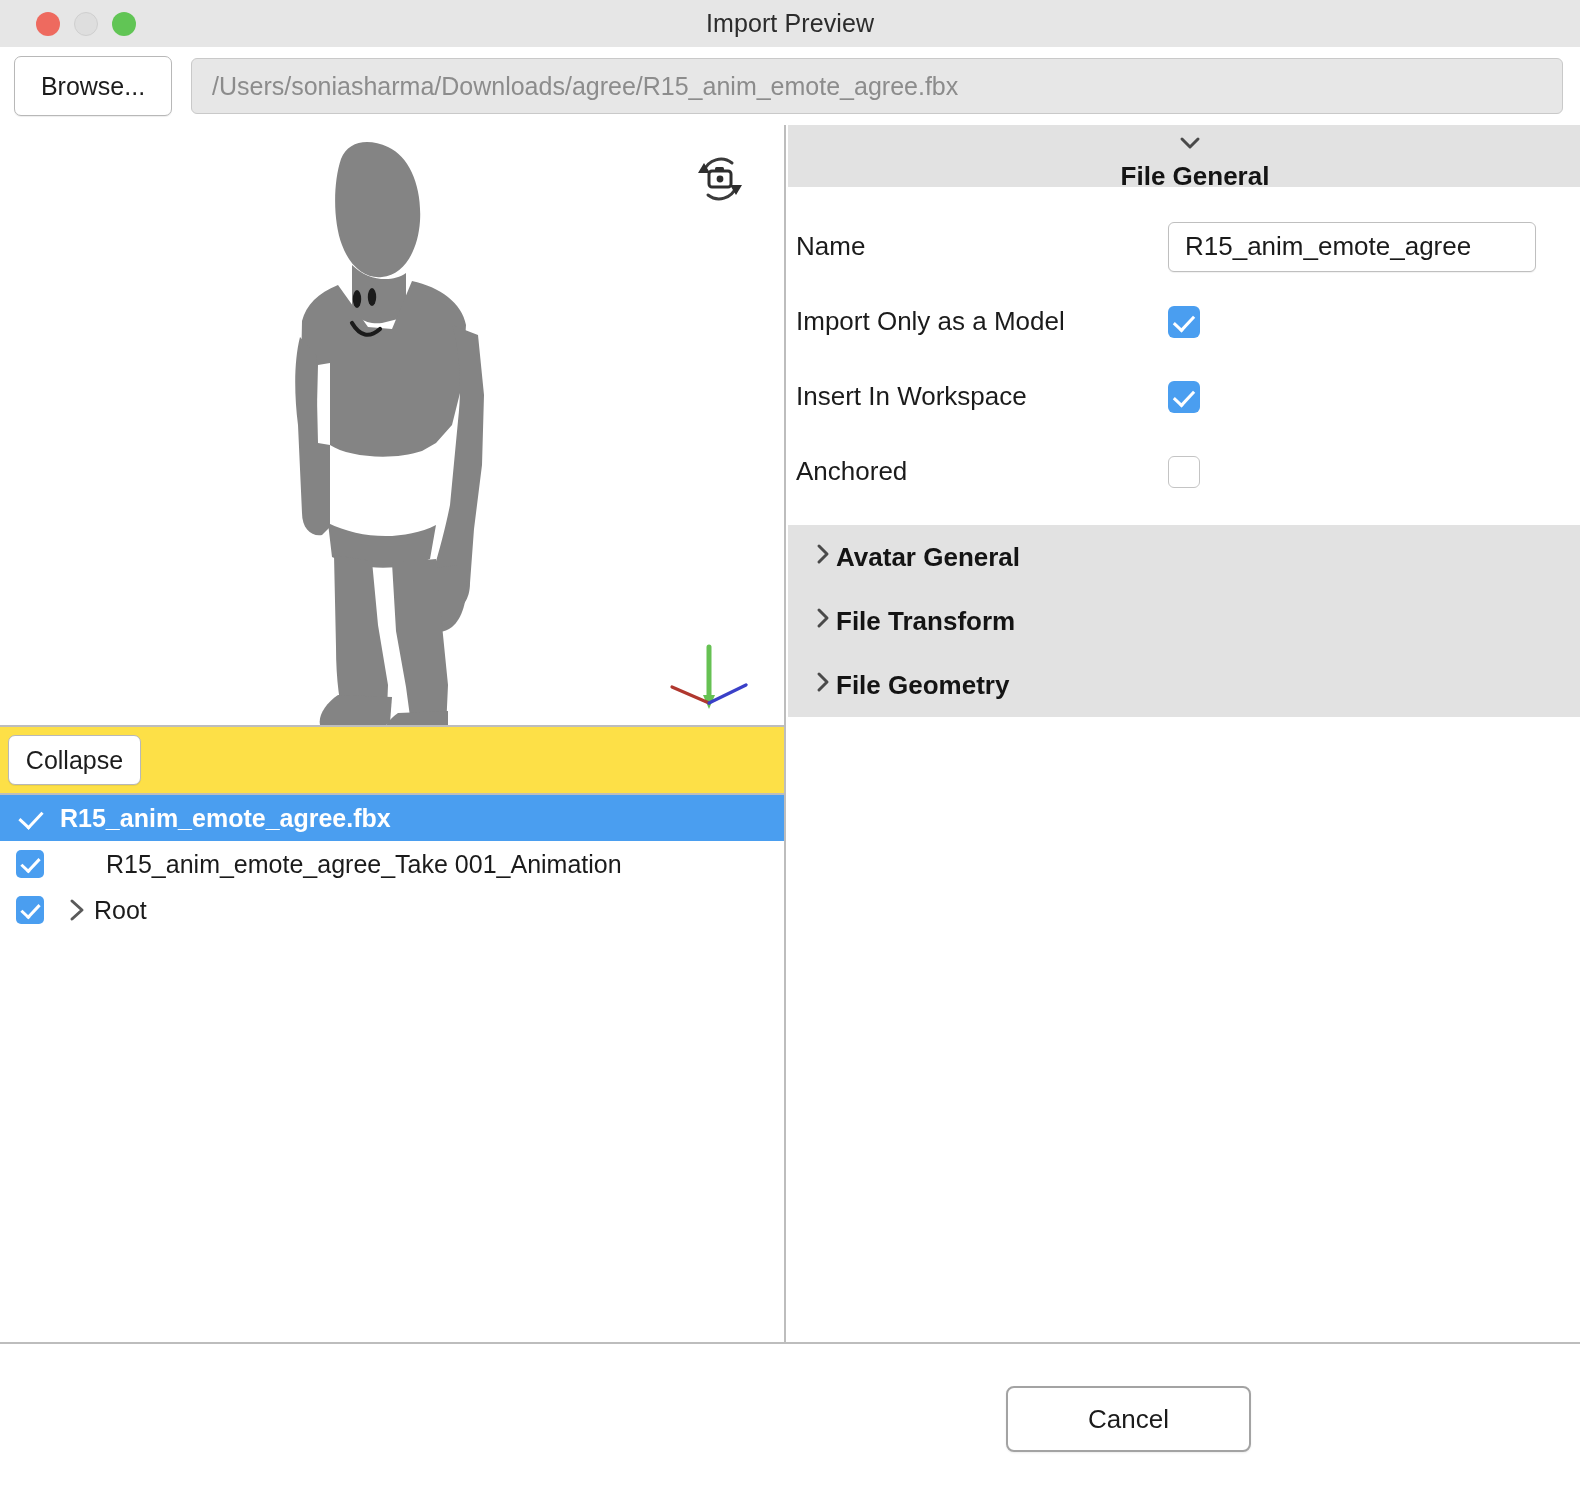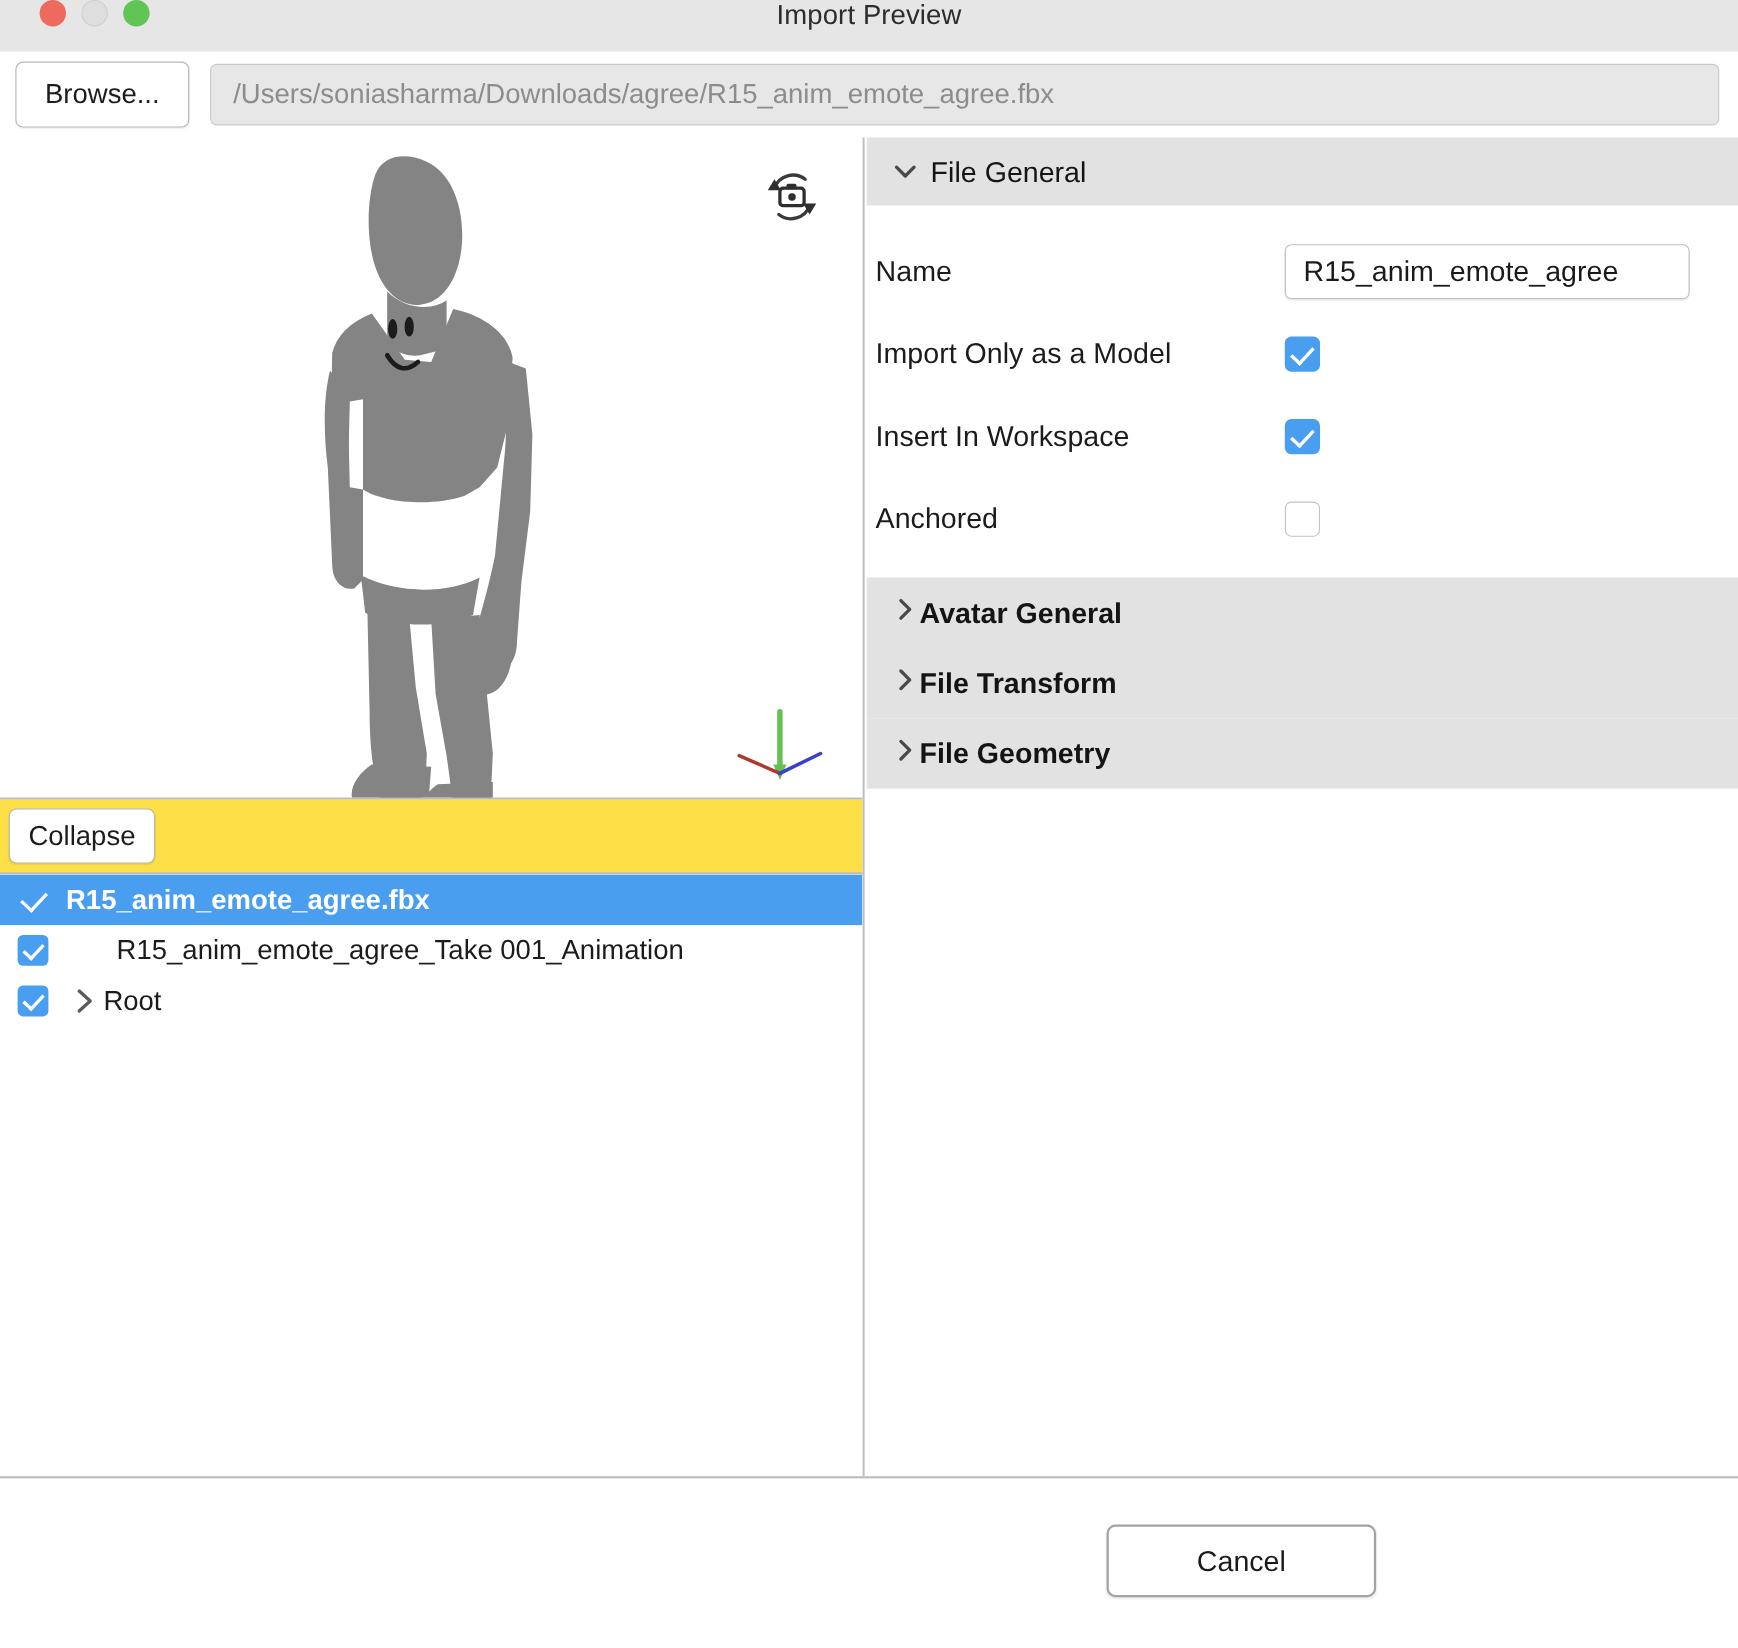--- a/index.html
+++ b/index.html
@@ -17,21 +17,21 @@
   }
 
   
   .titlebar {
     position: absolute;
     left: 0; top: 0;
     width: 1580px;
     height: 47px;
     background: #e6e6e6;
     display: flex;
-    align-items: flex-start;
+    align-items: center;
     box-sizing: border-box;
     padding-left: 20px;
   }
   .traffic {
     display: flex;
     align-items: center;
     gap: 14px;
     margin-left: 16px;
   }
   .dot {
@@ -247,22 +247,23 @@
     background: #ffffff;
   }
   .section-header {
     height: 62px;
     background: #e2e2e2;
     display: flex;
     align-items: center;
     box-sizing: border-box;
     padding-left: 22px;
     font-size: 26px;
-    font-weight: normal;
+    font-weight: bold;
     color: #141414;
+    flex-direction: column;
   }
   .section-header .chev {
     width: 36px;
     display: flex;
     align-items: center;
     justify-content: flex-start;
     flex: 0 0 36px;
   }
   .section-body {
     background: #ffffff;

